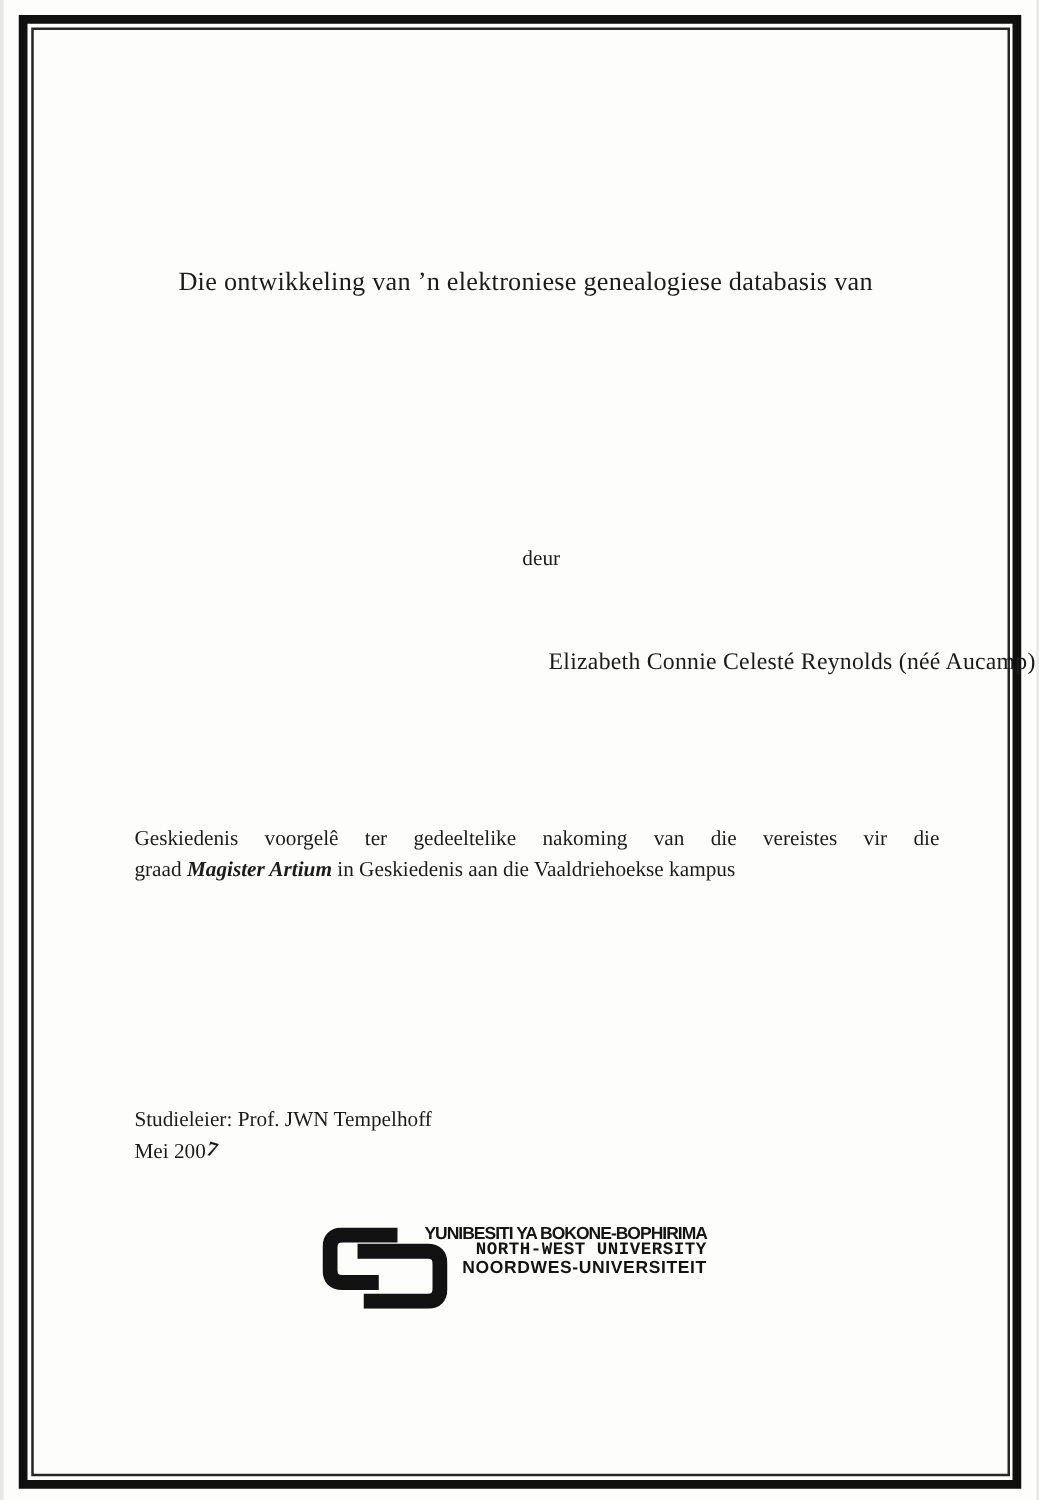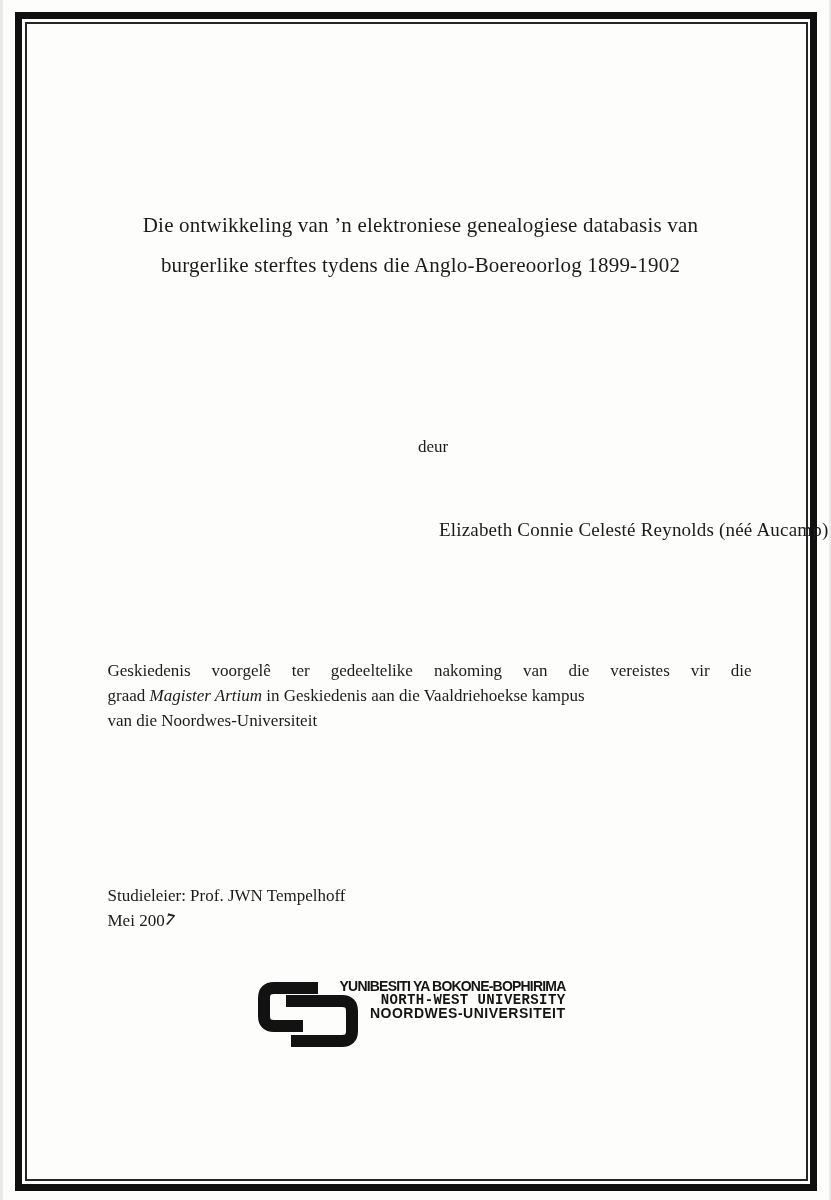--- a/index.html
+++ b/index.html
@@ -53,21 +53,21 @@
     position: absolute;
     top: 658px; left: 105px; width: 644px;
     font-size: 17px;
     line-height: 25px;
   }
   .statement .line-justify {
     text-align: justify;
     text-align-last: justify;
     text-justify: inter-word;
   }
-  .statement i { font-style: italic; }
+  .statement i { font-style: italic; font-weight: bold; }
   .supervisor-block {
     position: absolute;
     top: 884px; left: 105px;
     font-size: 17px;
     line-height: 24.5px;
   }
   .hand-digit {
     display: inline-block;
     transform: rotate(16deg) translateY(-1px);
     font-weight: 700;
@@ -94,31 +94,29 @@
 </head>
 <body>
 
 <div class="page">
 
   <div class="border-outer"></div>
   <div class="border-inner"></div>
 
   <div class="title-block">
     <div>Die ontwikkeling van ’n elektroniese genealogiese databasis van</div>
-    <div>burgerlike sterftes tydens die Anglo-Boereoorlog 1899-1902</div>
   </div>
 
   <div class="byline">deur</div>
 
   <div class="author">Elizabeth Connie Celesté Reynolds (néé Aucamp)</div>
 
   <div class="statement">
     <div class="line-justify">Geskiedenis voorgelê ter gedeeltelike nakoming van die vereistes vir die</div>
     <div><span>graad </span><i>Magister Artium</i><span> in Geskiedenis aan die Vaaldriehoekse kampus</span></div>
-    <div>van die Noordwes-Universiteit</div>
   </div>
 
   <div class="supervisor-block">
     <div>Studieleier: Prof. JWN Tempelhoff</div>
     <div><span>Mei 200</span><span class="hand-digit">7</span></div>
   </div>
 
   <svg class="logo-mark" width="100" height="65" viewBox="0 0 100 65" aria-hidden="true">
     <path d="M 60 6 H 16 Q 6 6 6 16 V 34 Q 6 44 16 44 H 45" fill="none" stroke="#121212" stroke-width="12"></path>
     <path d="M 28 19 H 84 Q 94 19 94 29 V 49 Q 94 59 84 59 H 33" fill="none" stroke="#121212" stroke-width="12"></path>

